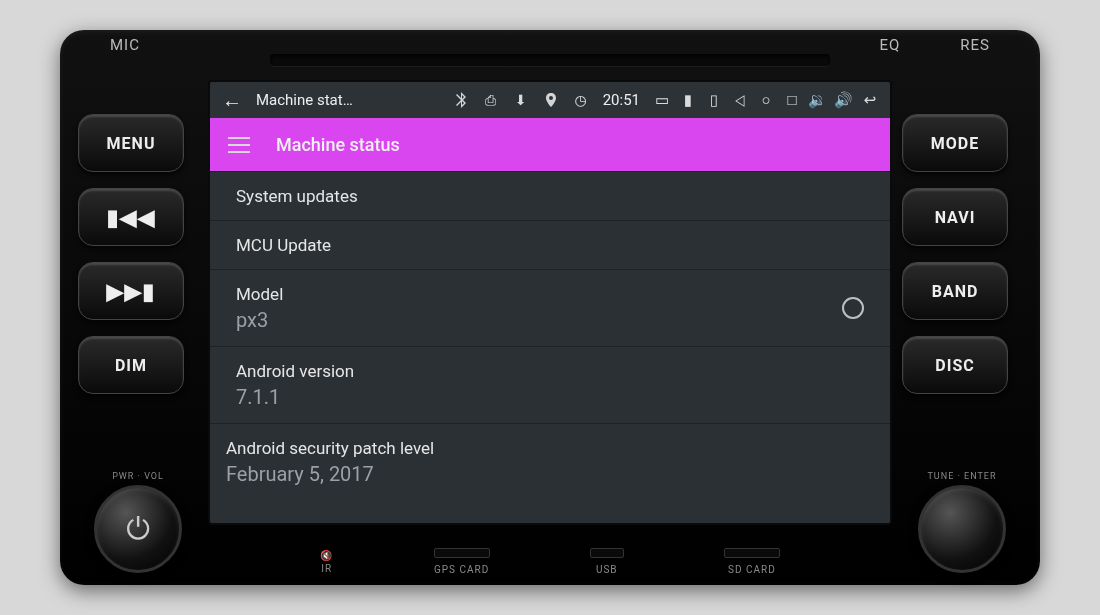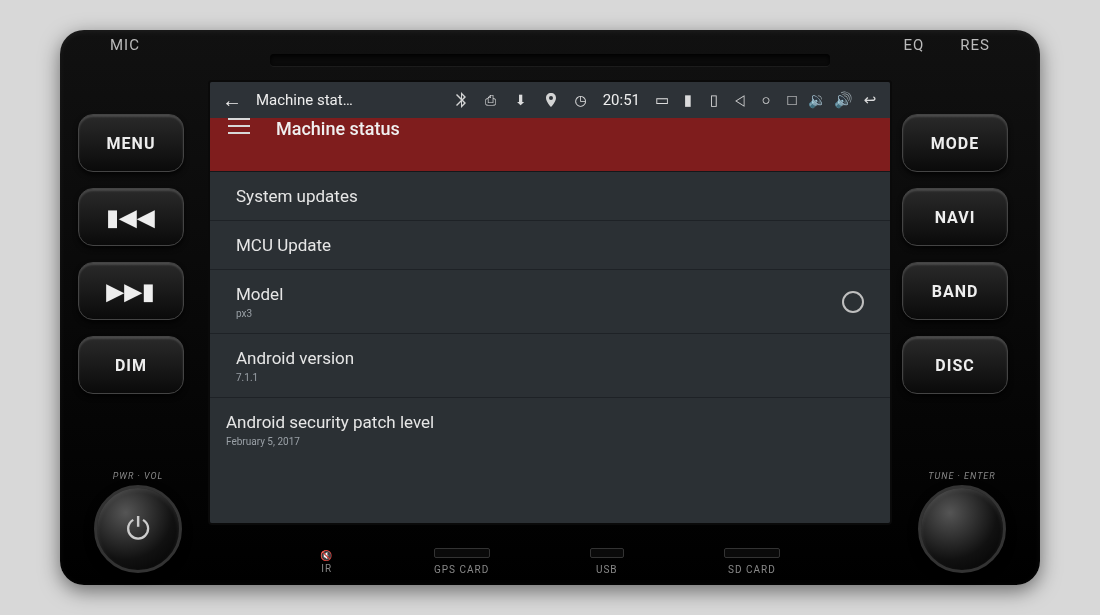--- a/index.html
+++ b/index.html
@@ -48,21 +48,21 @@
   }
   .knob-area.left  { left: 8px; }
   .knob-area.right { right: 8px; }
   .knob {
     width: 88px; height: 88px; border-radius: 50%;
     background: radial-gradient(circle at 35% 30%, #555, #111 60%, #000);
     border: 3px solid #333;
     box-shadow: 0 4px 10px rgba(0,0,0,.8), inset 0 2px 4px rgba(255,255,255,.1);
     display:flex;align-items:center;justify-content:center;color:#ccc;font-size:30px;
   }
-  .knob-label { color:#888; font-size:9px; margin-bottom:4px; letter-spacing:1px;font-style:italic; }
+  .knob-label { color:#888; font-size:9px; margin-bottom:4px; letter-spacing:1px; }
   .bottom-ports {
     position:absolute; bottom:10px; left:210px; right:210px;
     display:flex; justify-content:space-around; align-items:center;
     color:#888; font-size:10px; letter-spacing:1px;
   }
   .port-slot { width:56px; height:10px; background:#0a0a0a; border:1px solid #333; border-radius:2px; margin-bottom:4px;}
   .port-col { display:flex; flex-direction:column; align-items:center; gap:2px;}
 
   
   .screen {
@@ -76,51 +76,51 @@
     font-size:15px; color:#eee;
   }
   .status-bar .title { flex:0 0 auto; font-weight:400; }
   .status-bar .spacer { flex:1; }
   .status-bar .ico { width:16px; display:flex; justify-content:center; font-size:14px; opacity:.9;}
   .status-right { display:flex; align-items:center; gap:10px; }
   .status-right .ico { font-size:15px; }
   .time { font-size:15px; }
 
   .app-header {
-    height:54px; background:#7f1d1d; display:flex; align-items:flex-start;
+    height:54px; background:#d946ef; display:flex; align-items:center;
     padding:0 18px; gap:26px; border-bottom:1px solid #14171a;
   }
   .hamburger { width:22px; height:16px; display:flex; flex-direction:column; justify-content:space-between;}
   .hamburger span { height:2px; background:#d8d8d8; }
   .app-header-title { font-size:18px; font-weight:500; color:#f0f0f0; }
 
   .settings-list { flex:1; overflow:hidden; background:#2b3034; }
   .setting-item {
     padding:14px 26px; border-bottom:1px solid #1e2226;
     display:flex; align-items:center;
   }
   .setting-item .txt { display:flex; flex-direction:column; gap:4px; }
   .setting-item .primary   { font-size:17px; color:#e6e6e6; }
-  .setting-item .secondary { font-size:10px; color:#9aa0a6; }
+  .setting-item .secondary { font-size:20px; color:#9aa0a6; }
   .setting-item .radio {
     margin-left:auto; width:22px; height:22px; border-radius:50%;
     border:2px solid #bfbfbf; background:transparent;
   }
 
   .status-bar .back-arrow { font-size:20px; }
   .tri { display:inline-block; transform: scaleX(.8); }
 </style>
 </head>
 <body>
 
 <div class="unit">
 
   <div class="top-labels">
     <span>MIC</span>
-    <span style="display:flex;gap:36px;">
+    <span style="display:flex;gap:60px;">
       <span>EQ</span>
       <span>RES</span>
     </span>
   </div>
 
   <div class="dvd-slot"></div>
 
   <div class="side-buttons left">
     <div class="hw-btn">
         <span>MENU</span>

